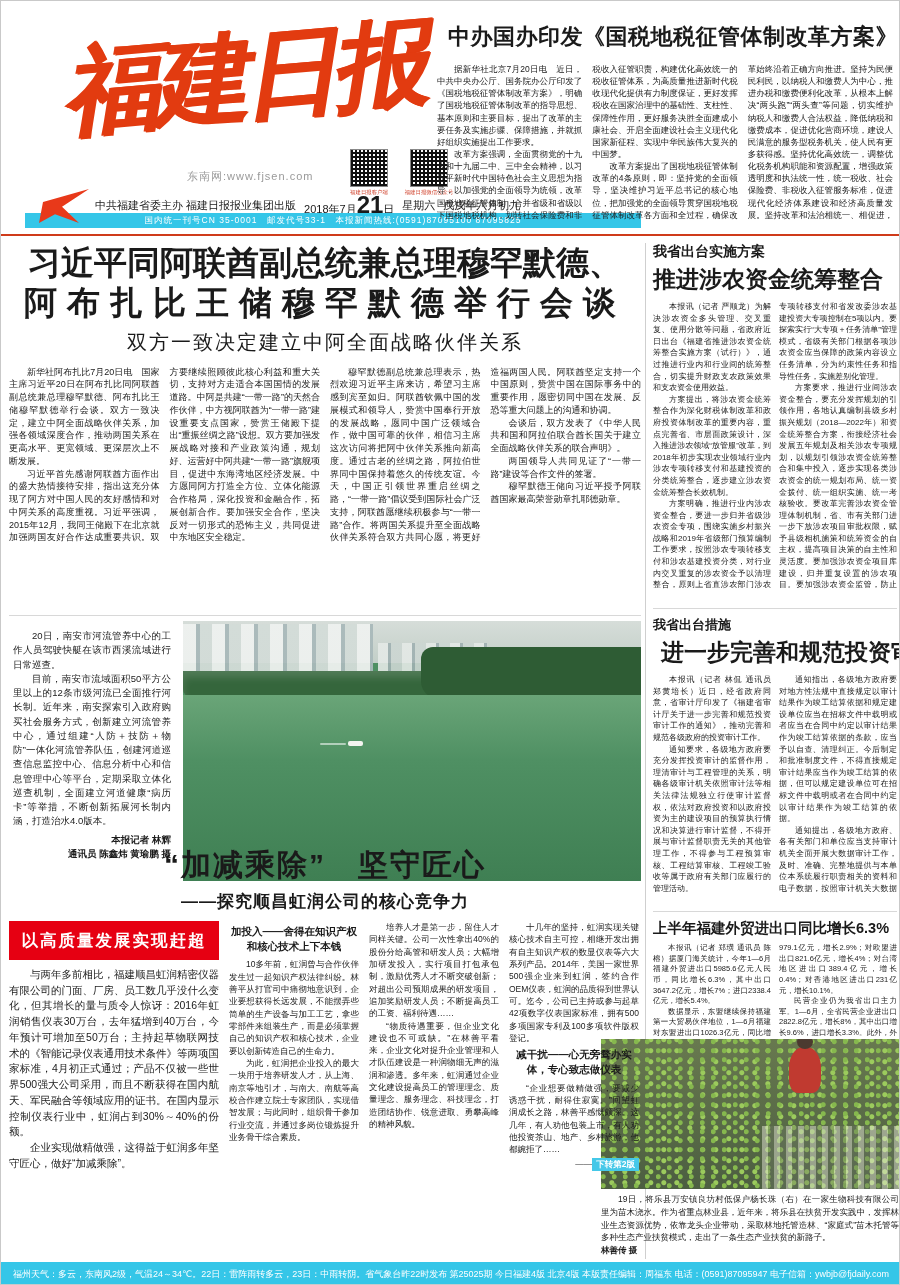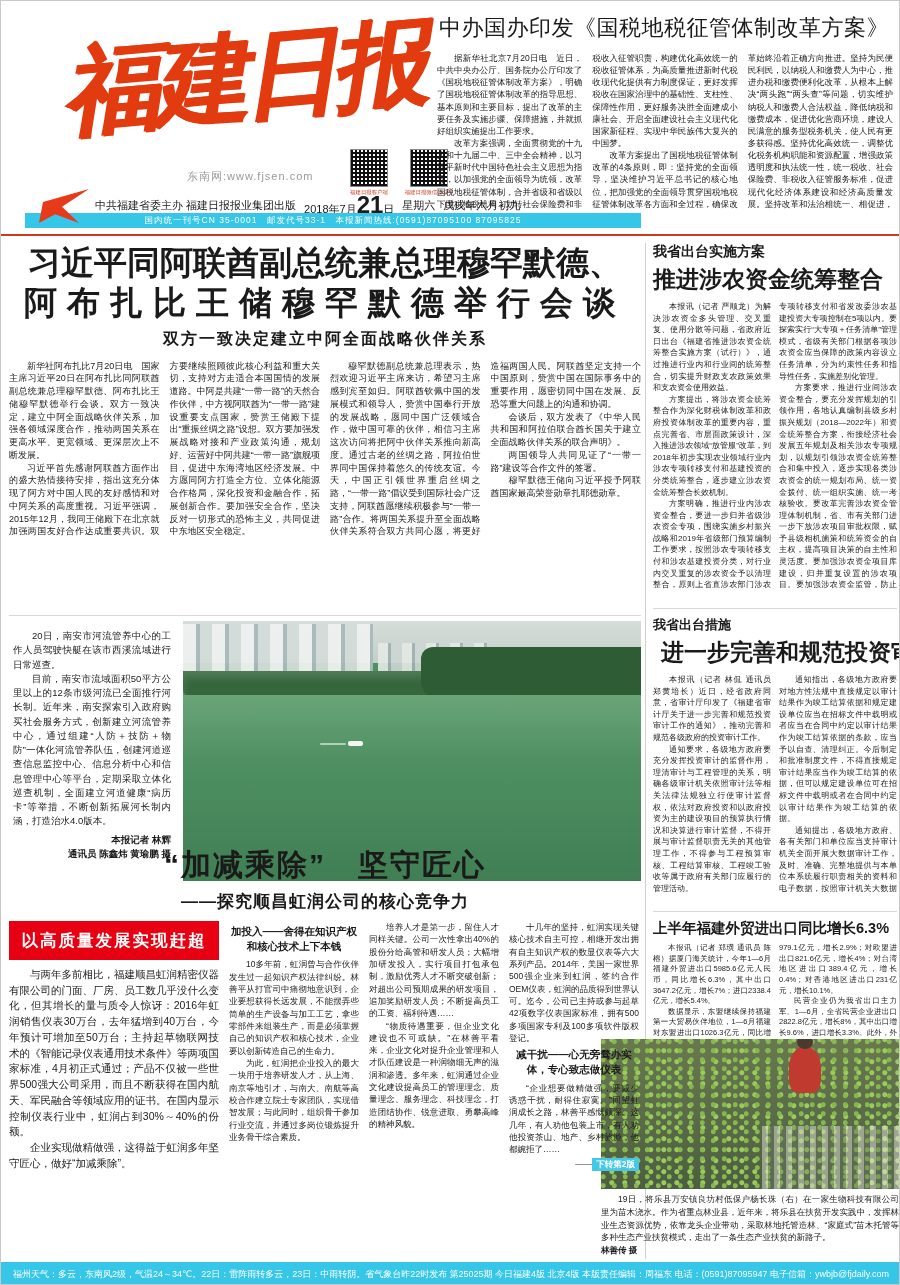--- a/index.html
+++ b/index.html
@@ -25,30 +25,30 @@
   .pub-row{position:absolute;left:86px;top:186px;width:338px;display:flex;align-items:center;
            gap:8px;font-size:11px;white-space:nowrap;}
   .pub-row .day{font-size:24px;font-weight:700;line-height:1;}
   .issue-bar{position:absolute;left:16px;top:206px;width:616px;height:15px;background:#35c6e8;
              color:#fff;font-size:8.5px;text-align:center;line-height:15px;letter-spacing:1px;}
   .flag-icon{position:absolute;left:30px;top:182px;width:50px;height:34px;background:#e8391a;
              clip-path:polygon(0 100%,8% 38%,100% 0,46% 52%,80% 100%,32% 74%);}
 
   
   .tax{position:absolute;left:436px;top:10px;width:456px;}
-  .tax h1{margin:2px;font-size:22px;font-weight:400;letter-spacing:.5px;white-space:nowrap;}
+  .tax h1{margin:11px;font-size:22px;font-weight:700;letter-spacing:.5px;white-space:nowrap;}
   .tax .body{margin-top:9px;height:168px;overflow:hidden;column-count:3;column-gap:10px;
              font-size:8.5px;line-height:1.43;}
   .rule-red{position:absolute;left:0;top:233px;width:900px;height:2px;background:#cf3b1a;}
 
   
   .lead{position:absolute;left:8px;top:242px;width:632px;}
   .lead .h-line1{font-size:33px;font-weight:900;text-align:center;line-height:1.22;letter-spacing:0;}
   .lead .h-line2{font-size:33px;font-weight:900;text-align:center;line-height:1.22;letter-spacing:10px;}
-  .lead .subhead{font-size:16px;font-weight:700;text-align:center;letter-spacing:2px;margin-top:5px;}
+  .lead .subhead{font-size:20px;font-weight:400;text-align:center;letter-spacing:2px;margin-top:5px;}
   .lead .body{margin-top:10px;height:246px;overflow:hidden;column-count:4;column-gap:10px;
               font-size:9px;line-height:1.42;}
   .rule-thin{background:#d8d8d8;height:1px;position:absolute;}
 
   
   .river-block{position:absolute;left:8px;top:620px;width:632px;height:260px;display:flex;}
   .river-caption{width:170px;padding:8px 8px 4px 4px;font-size:9.5px;line-height:1.5;}
   .river-caption .credit{margin-top:4px;text-align:right;white-space:pre-line;font-weight:700;}
   .photo-river{position:relative;flex:1;margin-left:4px;overflow:hidden;background:#4f9063;}
   .pr-sky{position:absolute;left:0;top:0;right:0;height:42px;background:linear-gradient(#d6ddd9,#c3cfc8);}

